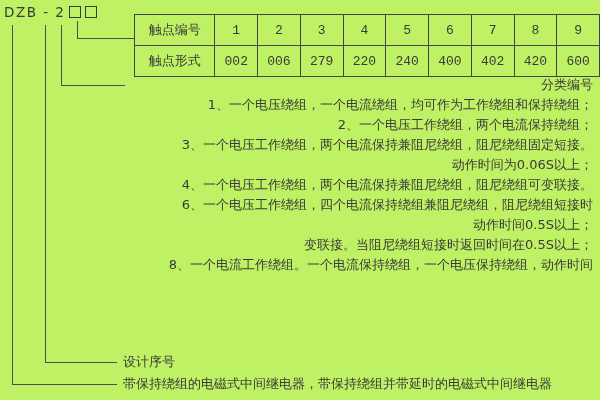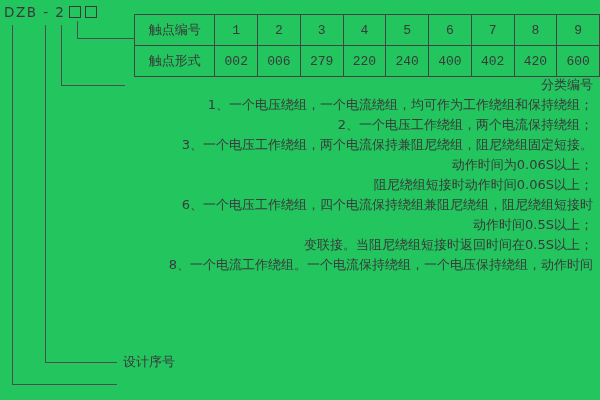--- a/index.html
+++ b/index.html
@@ -1,20 +1,20 @@
 <!DOCTYPE html>
 <html><head>
 <meta charset="utf-8">
 <style>
   html, body { margin: 0; padding: 0; background: #ffffff; }
   .page {
     position: relative;
     width: 600px;
     height: 400px;
-    background: #22c55e;
+    background: #bef264;
     color: #3a3a3a;
     font-family: "DejaVu Sans", "Liberation Sans", sans-serif;
     font-size: 13px;
     overflow: hidden;
   }
   .model {
     position: absolute;
     left: 4px;
     top: 4px;
     display: flex;
@@ -135,23 +135,24 @@
     </tr>
   </tbody>
     </table>
 
   <div class="cls">
     <div class="cls-label">分类编号</div>
     <div>1、一个电压绕组，一个电流绕组，均可作为工作绕组和保持绕组；</div>
     <div>2、一个电压工作绕组，两个电流保持绕组；</div>
     <div>3、一个电压工作绕组，两个电流保持兼阻尼绕组，阻尼绕组固定短接。</div>
     <div>动作时间为0.06S以上；</div>
-    <div>阻尼绕组短接时动作时间0.06S以上；</div>
+    <div>4、一个电压工作绕组，两个电流保持兼阻尼绕组，阻尼绕组可变联接。</div>
     <div>6、一个电压工作绕组，四个电流保持绕组兼阻尼绕组，阻尼绕组短接时</div>
     <div>动作时间0.5S以上；</div>
     <div>变联接。当阻尼绕组短接时返回时间在0.5S以上；</div>
     <div>8、一个电流工作绕组。一个电流保持绕组，一个电压保持绕组，动作时间</div>
   </div>
 
   <div class="design-label">设计序号</div>
 
+  <div class="bottom-label">带保持绕组的电磁式中间继电器，带保持绕组并带延时的电磁式中间继电器</div>
 
 </div>
 
 </body></html>

